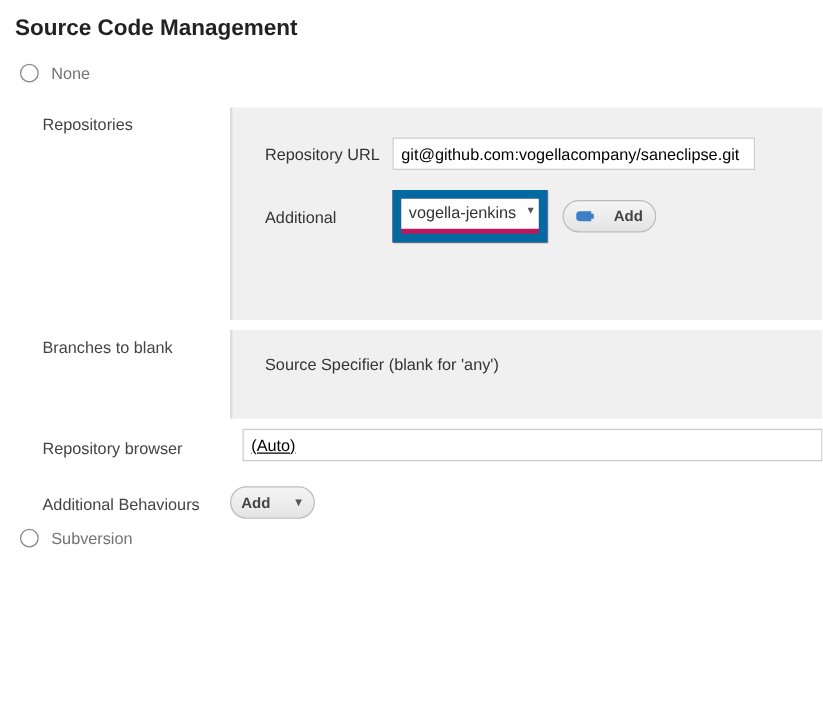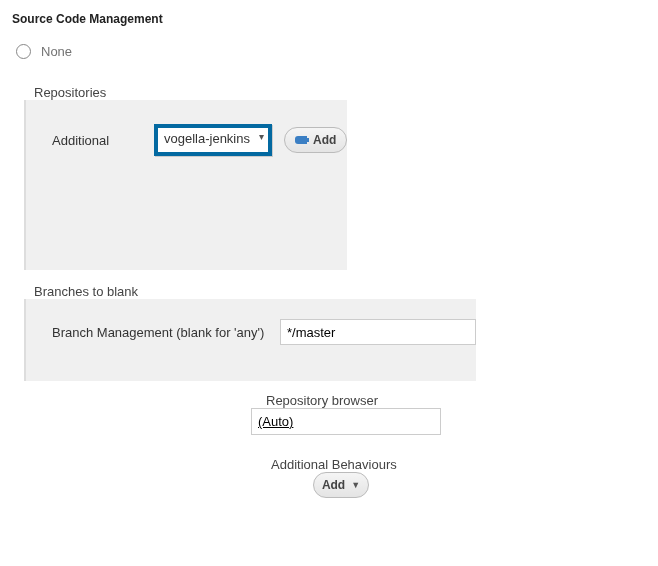--- a/index.html
+++ b/index.html
@@ -7,21 +7,21 @@
     font-family: Arial, Helvetica, sans-serif;
     font-size: 13px;
     color: #333;
     background: #fff;
     width: 658px;
     height: 566px;
     overflow: hidden;
   }
   .page { padding: 12px 0 0 12px; }
   h2 {
-    font-size: 12px;
+    font-size: 18px;
     font-weight: bold;
     color: #222;
     margin-bottom: 18px;
   }
   .radio-row {
     display: flex;
     align-items: center;
     margin: 6px 0 10px 4px;
   }
   .radio {
@@ -41,21 +41,21 @@
     left: 2px; top: 2px;
     width: 9px; height: 9px;
     border-radius: 50%;
     background: #d93f00;
   }
   .radio-label { color: #737373; font-size: 13px; }
   .git-section {
     margin-left: 12px;
     padding-top: 10px;
   }
-  .cfg-row { display: flex; align-items: flex-start; margin-bottom: 8px; flex-direction: column; }
+  .cfg-row { display: flex; align-items: flex-start; margin-bottom: 8px; }
   .left-label {
     width: 160px;
     padding: 6px 0 0 10px;
     color: #444;
     font-size: 13px;
     flex-shrink: 0;
   }
   .panel {
     flex: 1;
     background: #f0f0f0;
@@ -77,23 +77,23 @@
   .repo-input { width: 290px; border-right: none; }
   .branch-input { width: 196px; border-right: none; }
   .browser-input {
     flex: 1; border: 1px solid #ccc; padding: 5px 8px;
     font-size: 13px; background: #fff; height: 28px;
     border-right: none;
     text-decoration: underline;
   }
   .select-wrap {
     display: inline-block;
-    border: 4px solid #0369a1;
+    border: 7px solid #0369a1;
     background: #be185d;
-    height: 32px;
+    height: 42px;
     padding: 0;
     box-shadow: 1px 1px 0 #ccc;
   }
   .select {
     background: #fff;
     border: none;
     padding: 3px 18px 3px 6px;
     font-size: 13px;
     cursor: pointer;
     height: 24px;
@@ -113,20 +113,21 @@
     background: linear-gradient(#f5f5f5,#e4e4e4);
     border: 1px solid #bbb;
     border-radius: 13px;
     padding: 3px 10px;
     font-size: 12px;
     font-weight: bold;
     color: #444;
     cursor: pointer;
     margin-left: 12px;
     height: 26px;
+    gap: 12px;
   }
   .btn .key-icon {
     width: 12px; height: 8px; margin-right: 6px;
     background: #3b7fc4;
     border-radius: 3px 0 0 3px;
     position: relative;
   }
   .btn .key-icon::after {
     content: "";
     position: absolute;
@@ -149,52 +150,59 @@
     <span class="radio"></span>
     <span class="radio-label">None</span>
   </div>
 
 
   <div class="git-section">
 
     <div class="cfg-row">
       <div class="left-label">Repositories</div>
       <div class="panel tall">
+        <div class="form-row">
+          <div class="form-label">Repository URL</div>
+          <input type="text" class="repo-input" value="git@github.com:vogellacompany/saneclipse.git" style="">
+        </div>
         <div class="form-row">
           <div class="form-label">Additional</div>
           <div class="select-wrap">
             <div class="select">vogella-jenkins</div>
           </div>
           <div class="btn">
             <span class="key-icon"></span>
             <span>Add</span>
           </div>
         </div>
       </div>
     </div>
 
     <div class="cfg-row">
       <div class="left-label">Branches to blank</div>
       <div class="panel">
         <div class="form-row">
-          <div class="form-label wide">Branch Management (blank for 'any')</div>
-          <input type="text" class="branch-input" value="*/master" style="">
+          <div class="form-label wide">Source Specifier (blank for 'any')</div>
         </div>
       </div>
     </div>
 
     <div class="cfg-row browser-row" style="margin-top:6px;">
       <div class="left-label" style="padding-left:0;">Repository browser</div>
       <input type="text" class="browser-input" value="(Auto)" style="">
     </div>
 
     <div class="cfg-row" style="margin-top:20px; align-items:center;">
       <div class="left-label" style="padding-top:2px; padding-left:10px;">Additional Behaviours</div>
       <div class="btn small">
         <span>Add</span>
         <span class="chev">▼</span>
       </div>
     </div>
 
   </div>
 
+  <div class="radio-row" style="margin-top:6px;">
+    <span class="radio"></span>
+    <span class="radio-label">Subversion</span>
+  </div>
 
 </div>
 
 </body></html>

